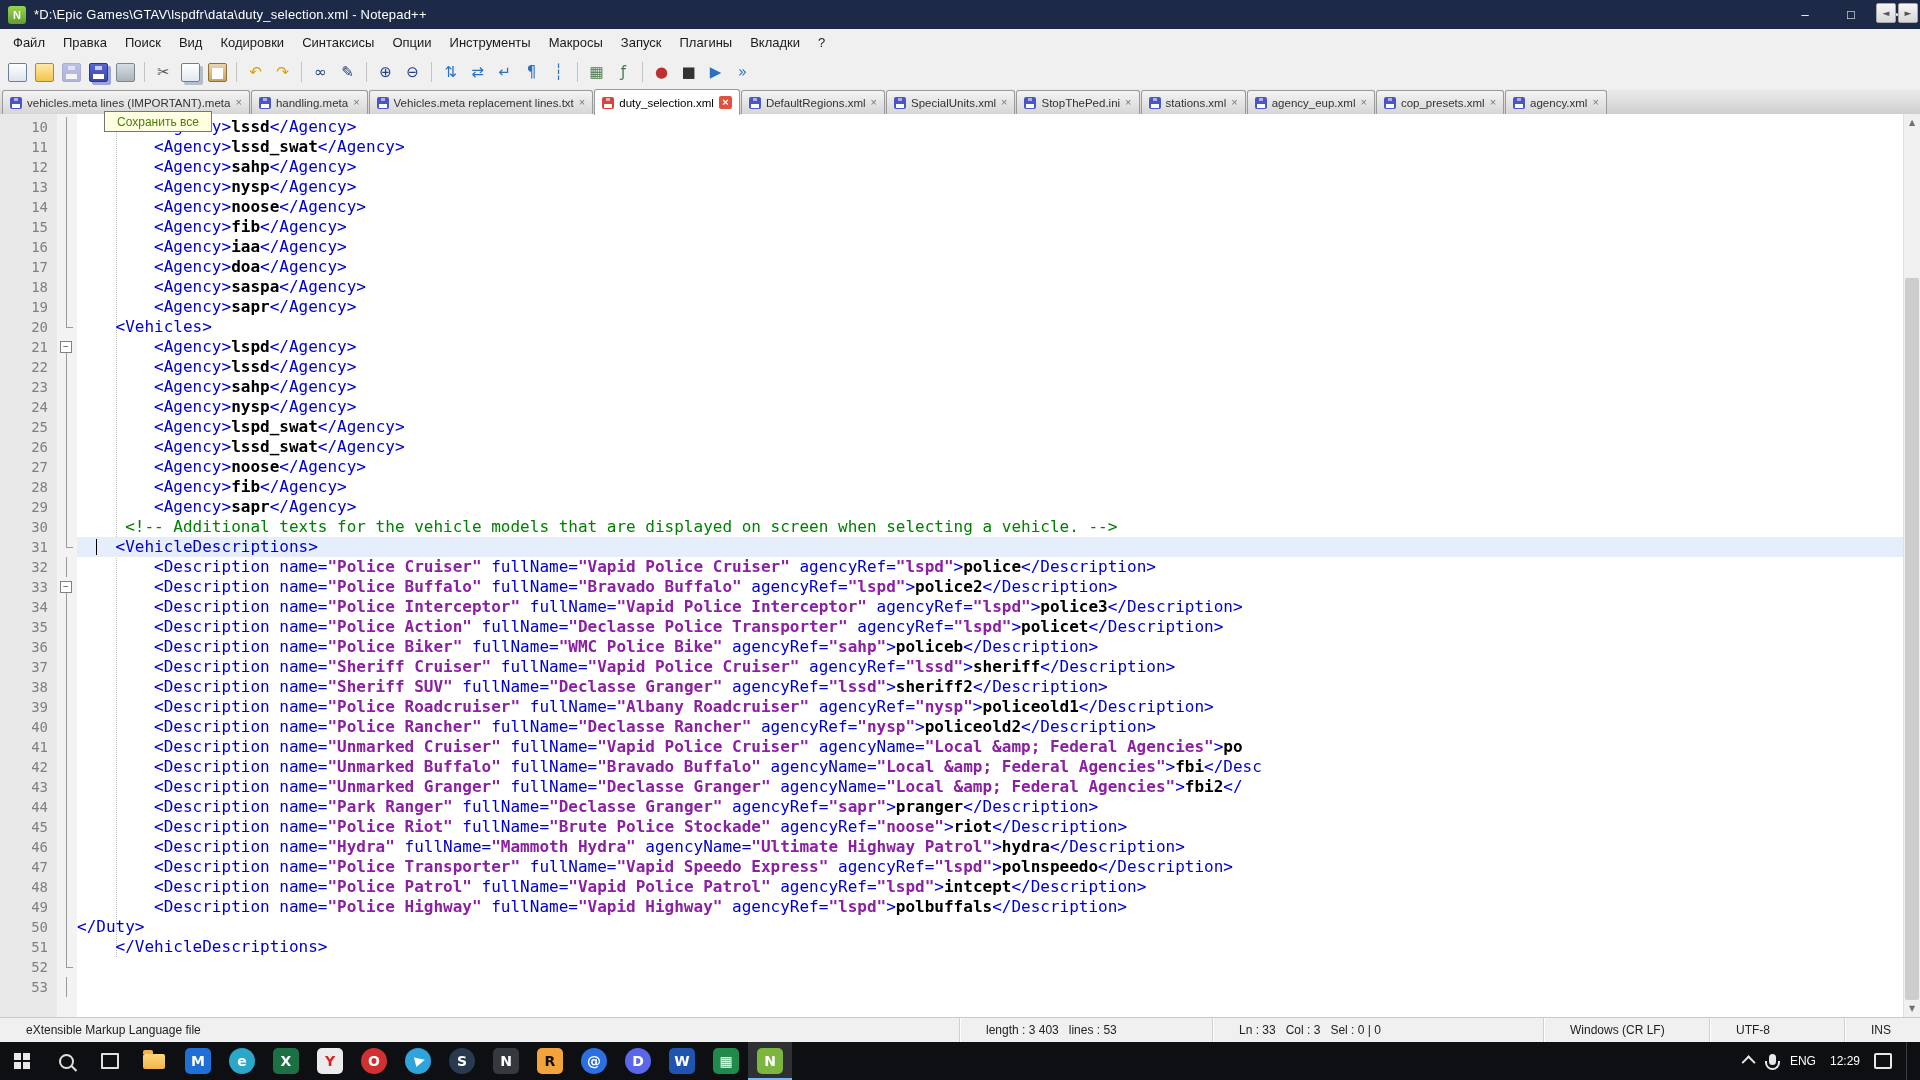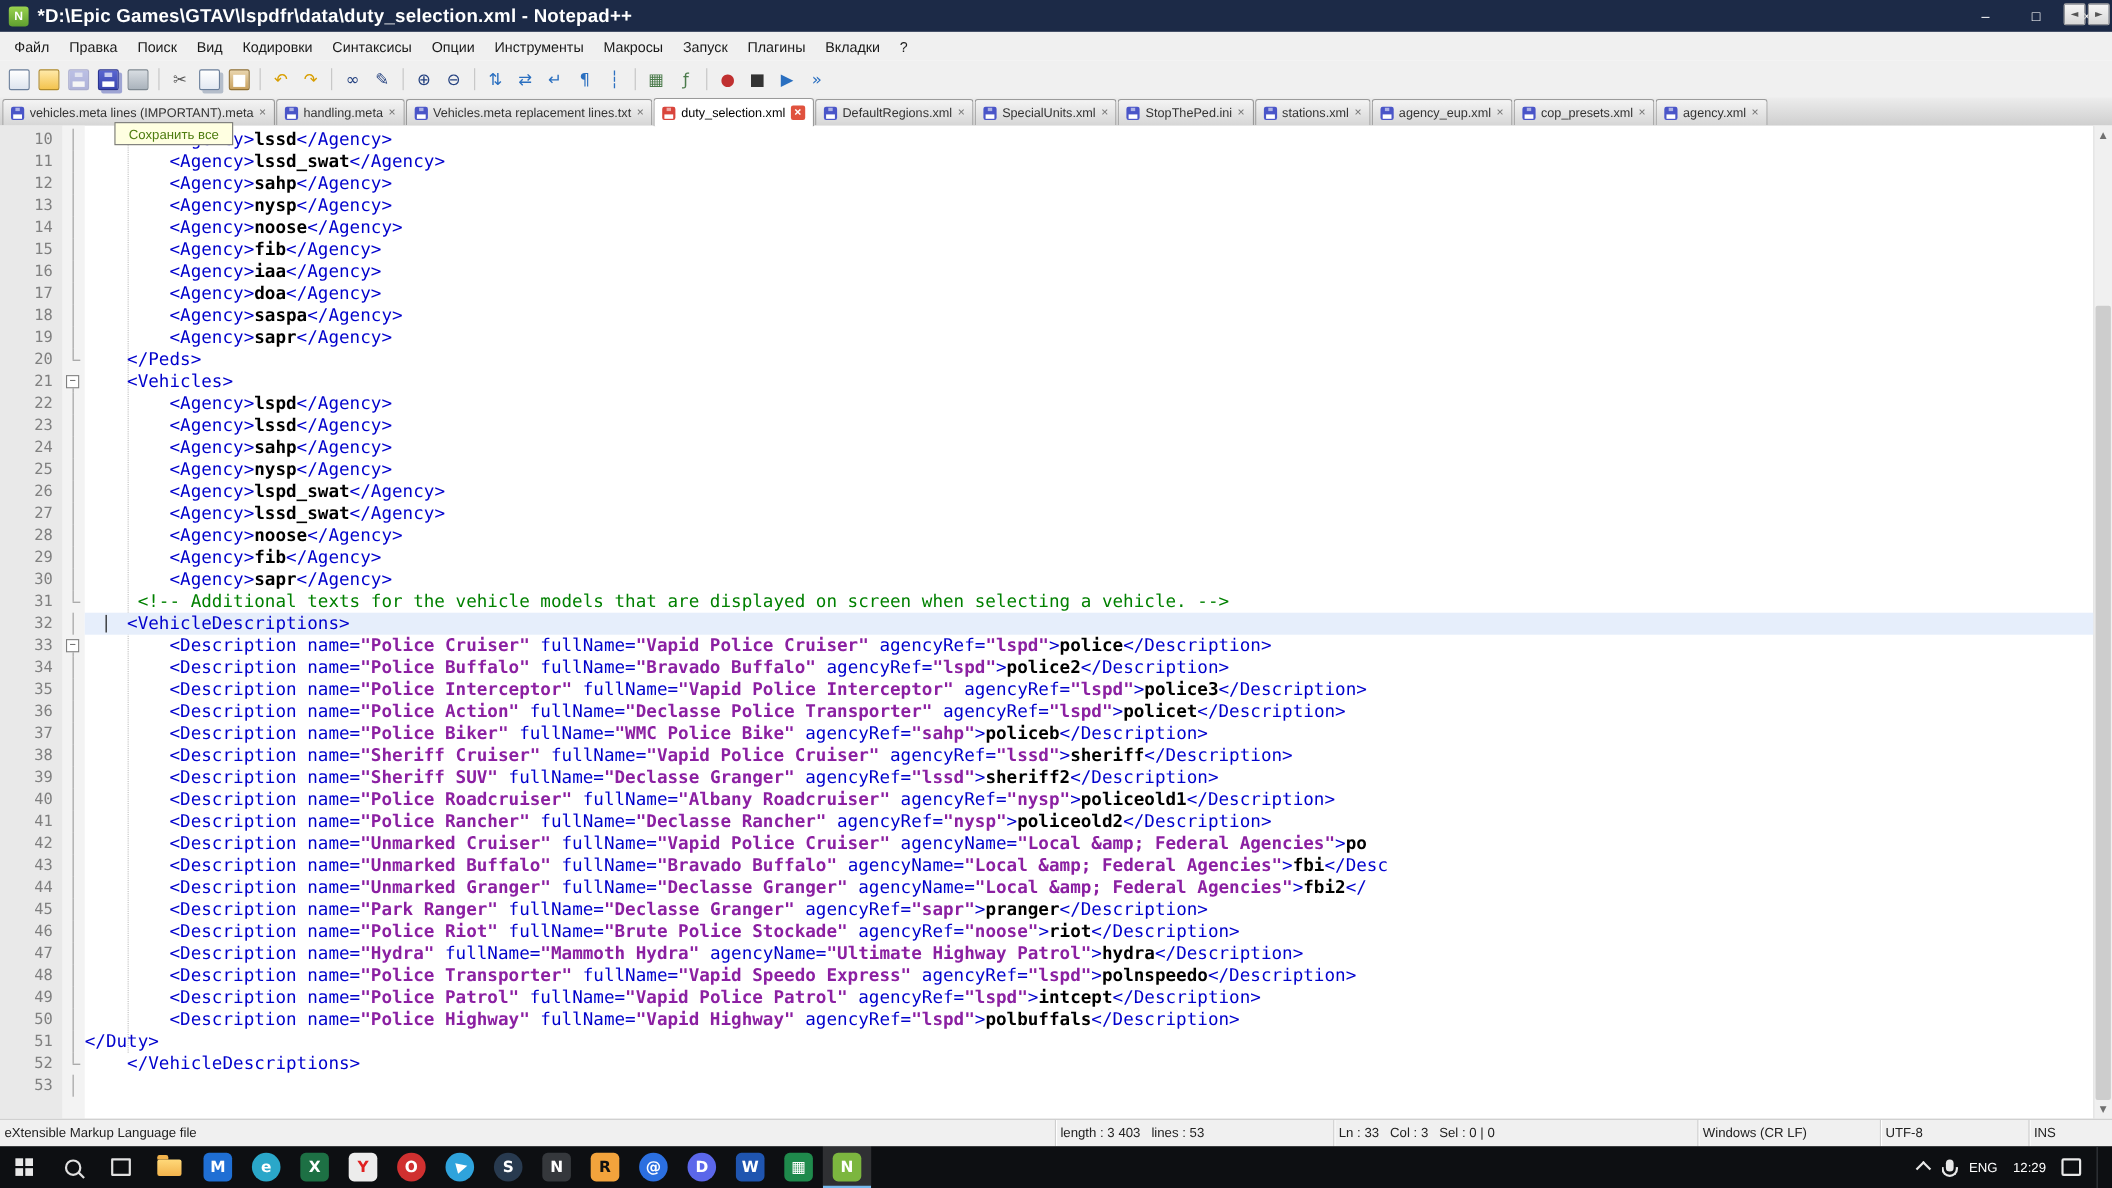--- a/index.html
+++ b/index.html
@@ -1,21 +1,21 @@
 <!DOCTYPE html>
 <html><head>
 <meta charset="utf-8">
 <style>
   html,body{margin:0;padding:0;background:#000;}
   .screen{position:relative;width:1920px;height:1080px;overflow:hidden;background:#fff;font-family:"Liberation Sans",sans-serif;-webkit-font-smoothing:antialiased;}
 
   
   .titlebar{position:absolute;left:0;top:0;right:0;height:29px;background:#1c2a47;display:flex;align-items:center;color:#fff;}
   .npp-logo{width:18px;height:18px;margin:0 8px;border-radius:3px;background:linear-gradient(#9ad34f,#5f9e2f);color:#fff;font-size:11px;font-weight:bold;display:flex;align-items:center;justify-content:center;}
-  .tb-title{font-size:17px;letter-spacing:.2px;font-weight:bold;}
+  .tb-title{font-size:13px;letter-spacing:.2px;}
   .window-controls{margin-left:auto;display:flex;height:29px;}
   .wc{width:46px;height:29px;display:flex;align-items:center;justify-content:center;font-size:13px;color:#fff;}
 
   
   .menubar{position:absolute;left:0;top:29px;right:0;height:26px;background:#f0f0f0;display:flex;align-items:center;padding-left:4px;font-size:13px;color:#1a1a1a;}
   .menu-item{padding:4px 9px;white-space:nowrap;}
 
   
   .toolbar{position:absolute;left:0;top:55px;right:0;height:34px;background:#f0f0f0;border-bottom:1px solid #dcdcdc;display:flex;align-items:center;padding-left:5px;gap:2px;}
   .tb-btn{width:25px;height:25px;display:flex;align-items:center;justify-content:center;border-radius:3px;}
@@ -97,21 +97,21 @@
   .gf3{left:57%;width:7%;height:28%;background:#18202a;}
   .gf4{left:66%;width:9%;height:33%;background:#2a3440;}
   .gf4::after{content:"";position:absolute;top:30%;left:0;right:0;height:35%;background:#c97a30;}
   .gf5{left:78%;width:8%;height:30%;background:#1d242e;}
   .ga-logo{position:absolute;left:36%;top:23.5%;}
   .ga-word{color:#fff;font-weight:bold;font-size:26px;line-height:27px;letter-spacing:1px;text-shadow:2px 2px 0 #000,-1px -1px 0 #000,1px -1px 0 #000,-1px 1px 0 #000,2px 0 0 #000,0 2px 0 #000;}
   .ga-v{position:absolute;left:calc(36% + 95px);top:19%;font-size:92px;line-height:92px;font-weight:bold;font-style:italic;color:#7fb43f;text-shadow:-2px -2px 0 #0b3b1e,2px -2px 0 #0b3b1e,-2px 2px 0 #0b3b1e,3px 3px 0 #0b3b1e;}
 
   
   .statusbar{position:absolute;left:0;top:1017px;right:0;height:25px;background:#f0f0f0;border-top:1px solid #c9c9c9;display:flex;align-items:stretch;font-size:12px;color:#222;box-sizing:border-box;}
-  .sb-sec{display:flex;align-items:center;padding:0 4px;white-space:pre;border-left:1px solid #cfcfcf;box-shadow:inset 1px 0 0 #fff;}
+  .sb-sec{display:flex;align-items:center;padding:0 26px;white-space:pre;border-left:1px solid #cfcfcf;box-shadow:inset 1px 0 0 #fff;}
   .sb-doc{flex:1;border-left:none;box-shadow:none;}
   .sb-len{width:253px;box-sizing:border-box;}
   .sb-pos{width:331px;box-sizing:border-box;}
   .sb-eol{width:166px;box-sizing:border-box;}
   .sb-enc{width:135px;box-sizing:border-box;}
   .sb-ins{width:76px;box-sizing:border-box;}
 
   
   .taskbar{position:absolute;left:0;top:1042px;right:0;height:38px;background:#0d0f12;display:flex;align-items:center;z-index:100;}
   .tk-item{width:44px;height:38px;display:flex;align-items:center;justify-content:center;flex:0 0 auto;}
@@ -414,21 +414,20 @@
     <div class="c-line"><span class="sg-t">        &lt;Agency&gt;</span><span class="sg-x">lssd</span><span class="sg-t">&lt;/Agency&gt;</span></div>
         <div class="c-line"><span class="sg-t">        &lt;Agency&gt;</span><span class="sg-x">lssd_swat</span><span class="sg-t">&lt;/Agency&gt;</span></div>
         <div class="c-line"><span class="sg-t">        &lt;Agency&gt;</span><span class="sg-x">sahp</span><span class="sg-t">&lt;/Agency&gt;</span></div>
         <div class="c-line"><span class="sg-t">        &lt;Agency&gt;</span><span class="sg-x">nysp</span><span class="sg-t">&lt;/Agency&gt;</span></div>
         <div class="c-line"><span class="sg-t">        &lt;Agency&gt;</span><span class="sg-x">noose</span><span class="sg-t">&lt;/Agency&gt;</span></div>
         <div class="c-line"><span class="sg-t">        &lt;Agency&gt;</span><span class="sg-x">fib</span><span class="sg-t">&lt;/Agency&gt;</span></div>
         <div class="c-line"><span class="sg-t">        &lt;Agency&gt;</span><span class="sg-x">iaa</span><span class="sg-t">&lt;/Agency&gt;</span></div>
         <div class="c-line"><span class="sg-t">        &lt;Agency&gt;</span><span class="sg-x">doa</span><span class="sg-t">&lt;/Agency&gt;</span></div>
         <div class="c-line"><span class="sg-t">        &lt;Agency&gt;</span><span class="sg-x">saspa</span><span class="sg-t">&lt;/Agency&gt;</span></div>
         <div class="c-line"><span class="sg-t">        &lt;Agency&gt;</span><span class="sg-x">sapr</span><span class="sg-t">&lt;/Agency&gt;</span></div>
-        <div class="c-line"><span class="sg-t">    &lt;/Peds&gt;</span></div>
         <div class="c-line"><span class="sg-t">    &lt;Vehicles&gt;</span></div>
         <div class="c-line"><span class="sg-t">        &lt;Agency&gt;</span><span class="sg-x">lspd</span><span class="sg-t">&lt;/Agency&gt;</span></div>
         <div class="c-line"><span class="sg-t">        &lt;Agency&gt;</span><span class="sg-x">lssd</span><span class="sg-t">&lt;/Agency&gt;</span></div>
         <div class="c-line"><span class="sg-t">        &lt;Agency&gt;</span><span class="sg-x">sahp</span><span class="sg-t">&lt;/Agency&gt;</span></div>
         <div class="c-line"><span class="sg-t">        &lt;Agency&gt;</span><span class="sg-x">nysp</span><span class="sg-t">&lt;/Agency&gt;</span></div>
         <div class="c-line"><span class="sg-t">        &lt;Agency&gt;</span><span class="sg-x">lspd_swat</span><span class="sg-t">&lt;/Agency&gt;</span></div>
         <div class="c-line"><span class="sg-t">        &lt;Agency&gt;</span><span class="sg-x">lssd_swat</span><span class="sg-t">&lt;/Agency&gt;</span></div>
         <div class="c-line"><span class="sg-t">        &lt;Agency&gt;</span><span class="sg-x">noose</span><span class="sg-t">&lt;/Agency&gt;</span></div>
         <div class="c-line"><span class="sg-t">        &lt;Agency&gt;</span><span class="sg-x">fib</span><span class="sg-t">&lt;/Agency&gt;</span></div>
         <div class="c-line"><span class="sg-t">        &lt;Agency&gt;</span><span class="sg-x">sapr</span><span class="sg-t">&lt;/Agency&gt;</span></div>

